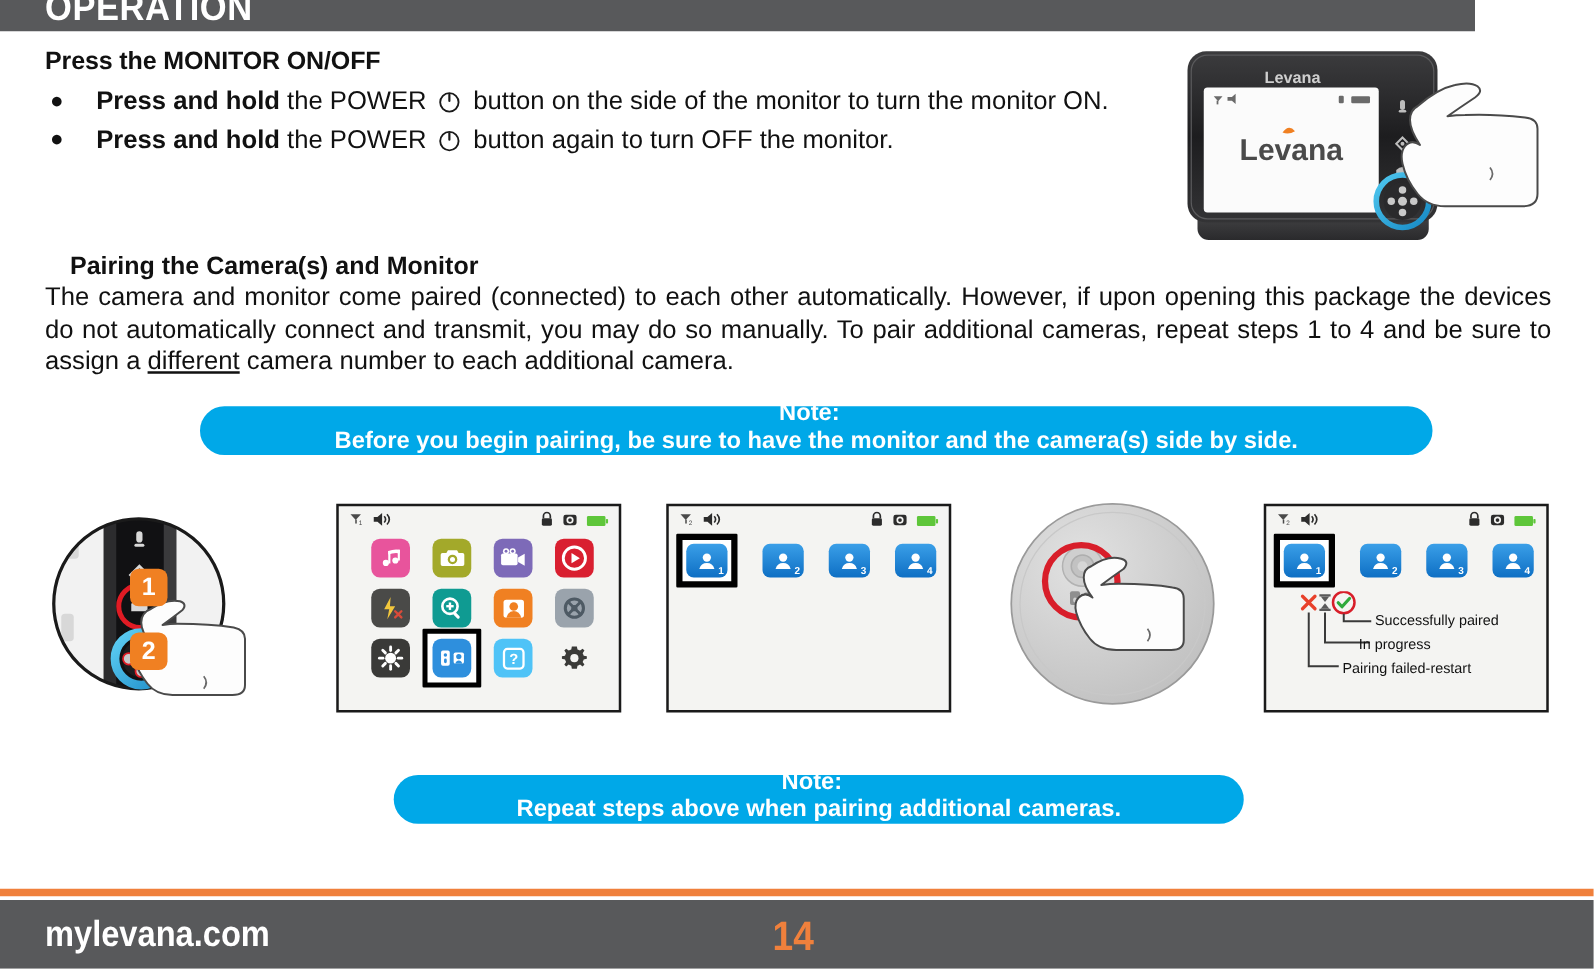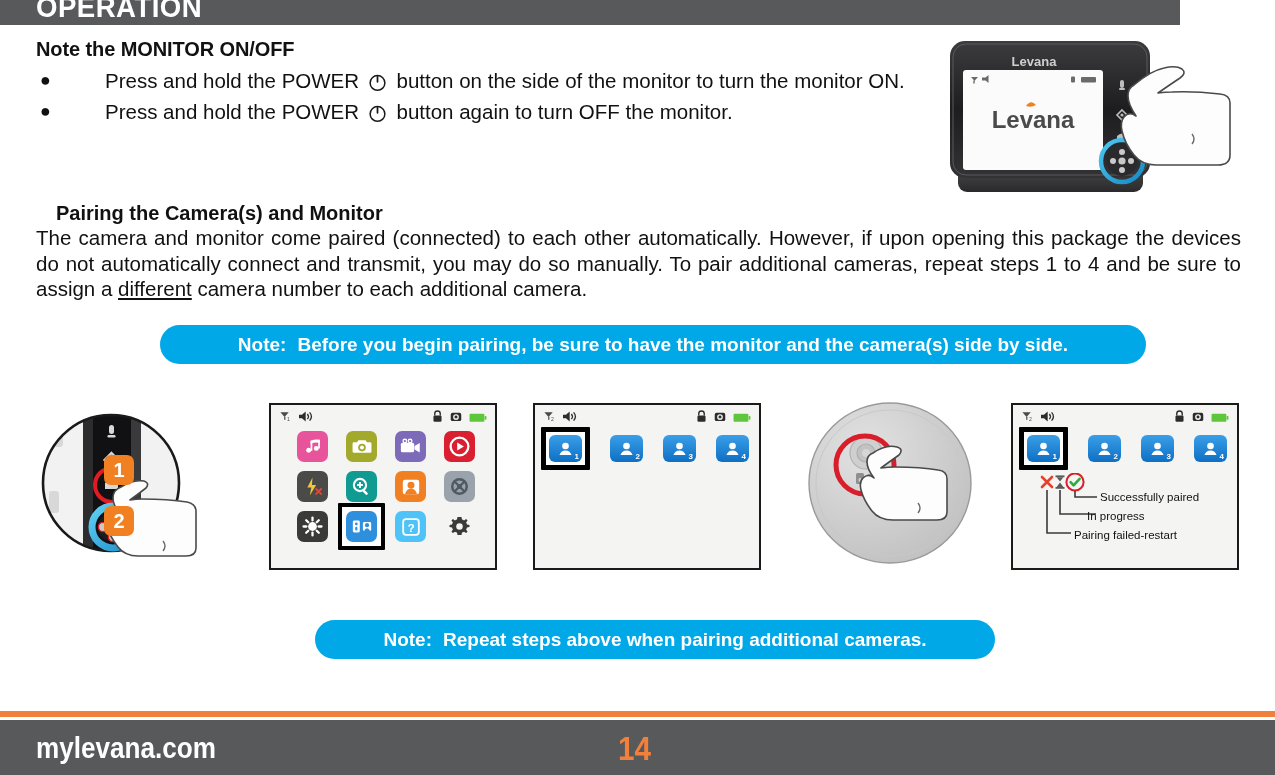--- a/index.html
+++ b/index.html
@@ -33,39 +33,39 @@
     letter-spacing:-.1px;
   }
   ul.bullets{list-style:none;margin:4px 0 0 0;padding:0;}
   ul.bullets li{
     position:relative;margin:0 0 0 36px;padding:0 0 0 41px;
     font-size:20.5px;line-height:31px;color:#111;white-space:nowrap;
   }
   ul.bullets li .dot{
     position:absolute;left:4px;top:0;font-size:18px;line-height:31px;
   }
-  ul.bullets li b{font-weight:normal;margin-left:28px;}
+  ul.bullets li b{font-weight:bold;}
   .pwr{
     display:inline-block;vertical-align:-4px;width:19px;height:19px;margin:0 4px 0 3px;
   }
 
   .para-head{
     position:absolute;left:36px;top:177px;font-size:20px;font-weight:bold;color:#111;margin-left:20px;
   }
   .para{
     position:absolute;left:36px;top:200px;width:1205px;
     font-size:20.5px;line-height:25.5px;color:#111;text-align:justify;
   }
   .para u{}
 
   
   .note-pill{
     position:absolute;background:#00a8e8;border-radius:24px;
-    display:flex;align-items:center;justify-content:center;
-    color:#fff;font-size:19px;font-weight:bold;white-space:nowrap;
+    display:flex;align-items:center;justify-content:flex-end;
+    color:#fff;font-size:19px;font-weight:bold;white-space:nowrap;flex-direction:column;
   }
   .note-pill .note-label{margin-right:11px;}
   #note-top{left:160px;top:325px;width:986px;height:39px;}
   #note-bottom{left:315px;top:620px;width:680px;height:39px;}
 
   
   .panels{position:absolute;left:0;top:398px;width:1275px;height:180px;}
 
   .lcd-panel{
     position:absolute;background:#f4f4f2;border:2px solid #1a1a1a;
@@ -159,21 +159,21 @@
 </style>
 </head>
 <body>
 
 <div class="header-bar">
   <div class="header-title">OPERATION</div>
 </div>
 
 <div class="content">
 
-  <div class="sec-head">Note the MONITOR ON/OFF</div>
+  <div class="sec-head">Press the MONITOR ON/OFF</div>
 
   <ul class="bullets">
     <li>
       <span class="dot">●</span><b>Press and hold</b><span> the POWER </span><span class="pwr"><svg width="19" height="19" viewBox="0 0 24 24">
             <circle cx="12" cy="12.5" r="9.3" fill="none" stroke="#1a1a1a" stroke-width="1.9"></circle>
             <rect x="10.9" y="3.6" width="2.2" height="8.6" rx="1.1" fill="#1a1a1a"></rect>
             <path d="M6.6 8.4 A8 8 0 1 0 17.4 8.4" fill="none" stroke="#ffffff" stroke-width="2.6" opacity="0"></path>
           </svg></span><span> button on the side of the monitor to turn the monitor ON.</span>
     </li>
     <li>

